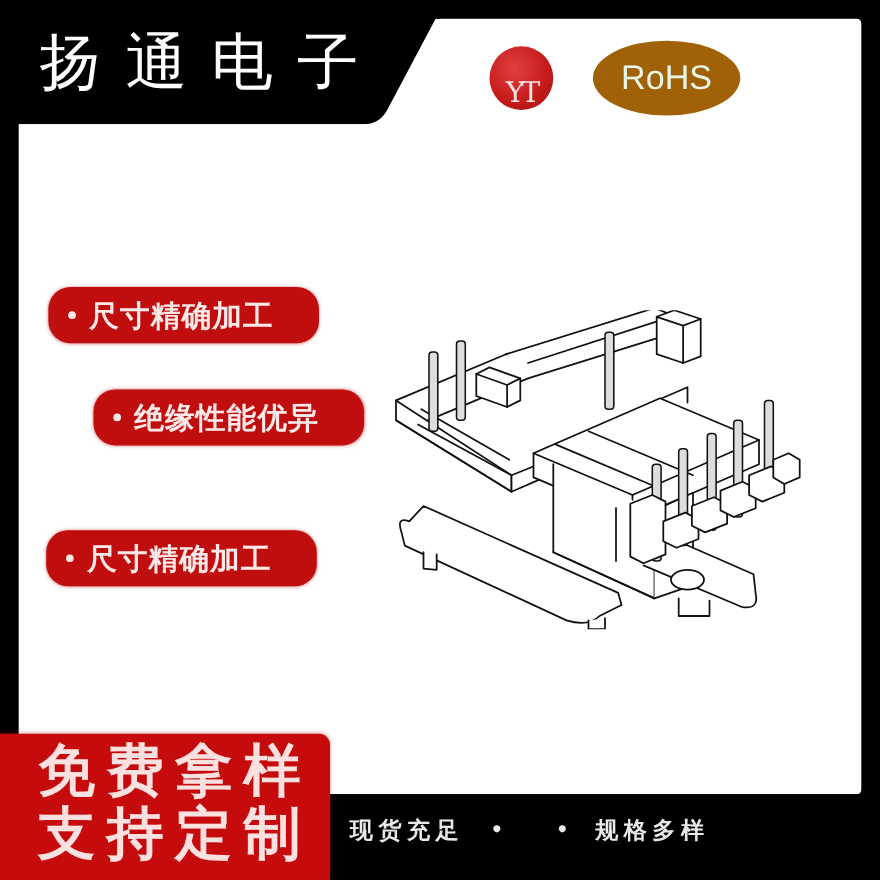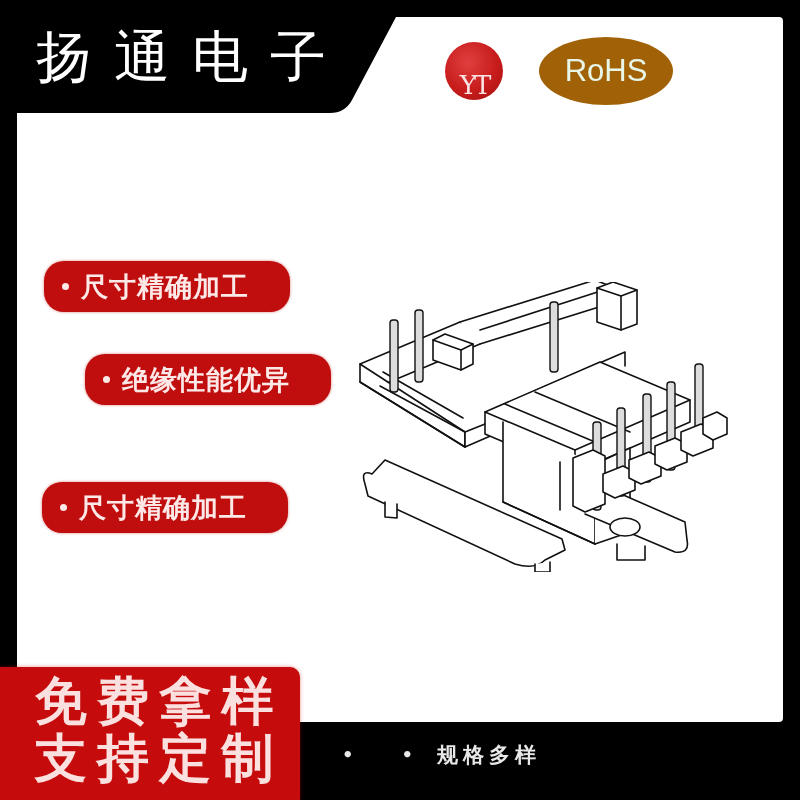--- a/index.html
+++ b/index.html
@@ -181,20 +181,21 @@
       <path d="M248 192 L268 184 L280 190 L280 208 L260 216 L248 210 Z"></path>
       <path d="M274 178 L294 170 L306 176 L306 194 L286 202 L274 196 Z"></path>
       <path d="M300 164 L320 156 L332 162 L332 180 L312 188 L300 182 Z"></path>
       <path d="M326 150 L346 142 L358 148 L358 166 L338 174 L326 168 Z"></path>
       <path d="M348 136 L362 130 L372 136 L372 152 L358 158 L348 152 Z"></path>
     </g>
   </svg>
 
   <div class="footer"></div>
   <div class="footer-text">
+    <span class="seg">现货充足</span>
     <span class="sep">•</span>
     <span class="sep">•</span>
     <span class="seg">规格多样</span>
   </div>
 
   <div class="promo"></div>
   <div class="promo-line pl1">
     <span>免</span>
     <span>费</span>
     <span>拿</span>

